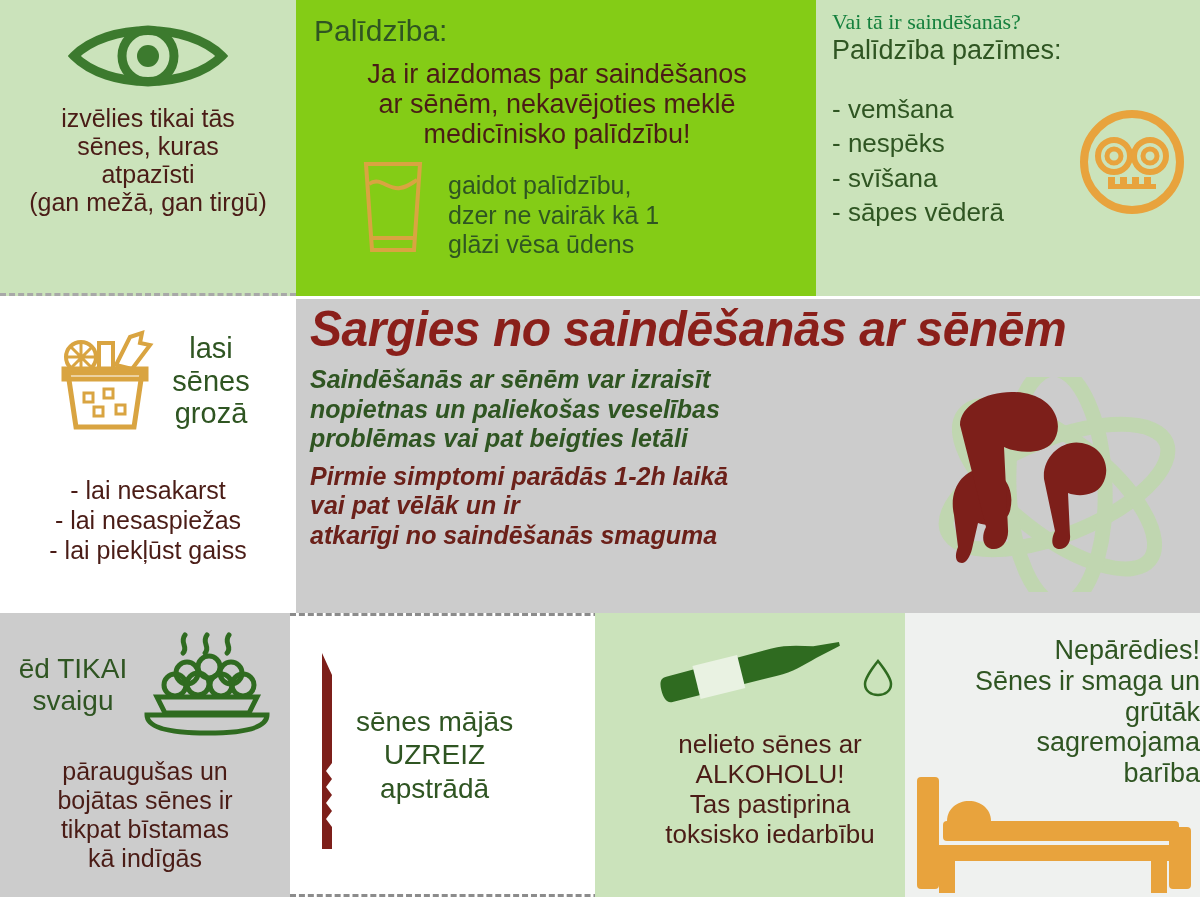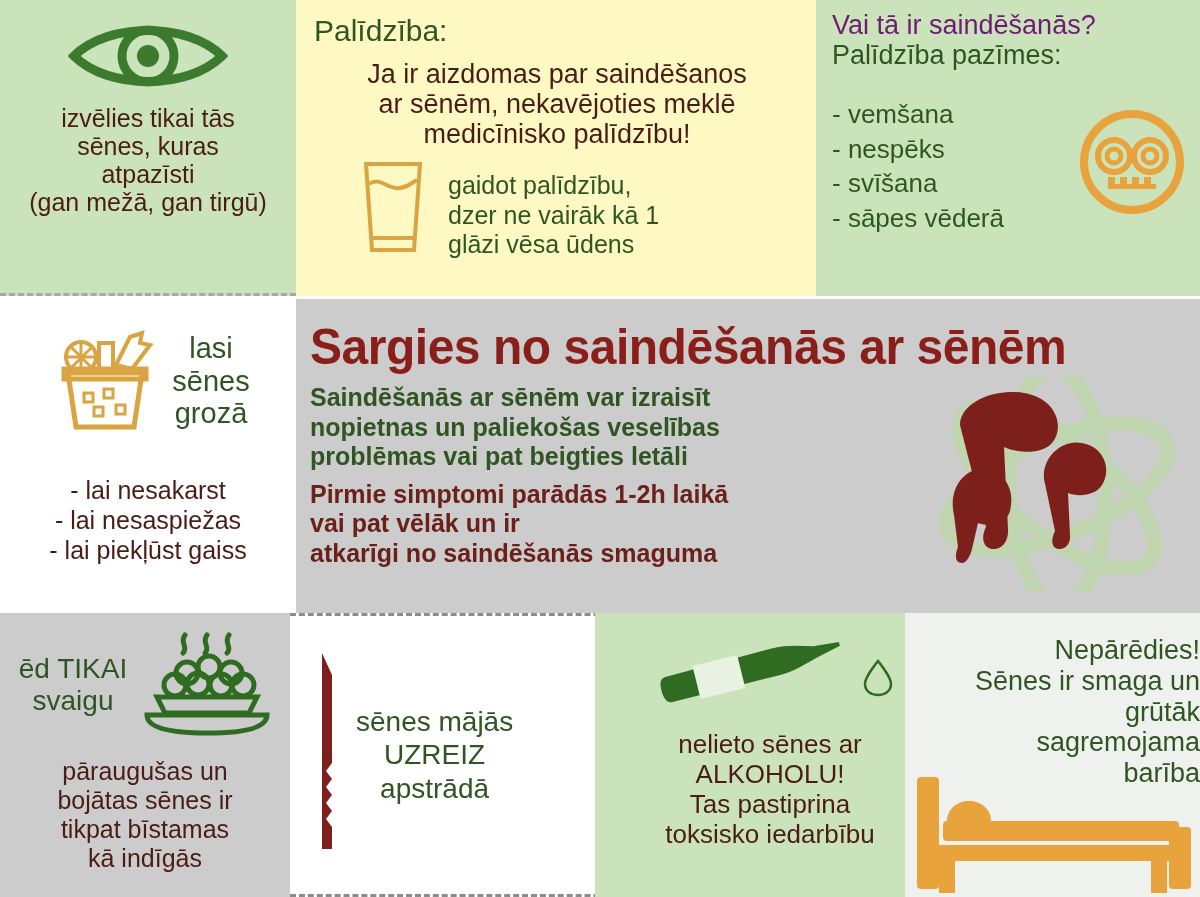--- a/index.html
+++ b/index.html
@@ -24,58 +24,58 @@
     display: flex; flex-direction: column;
     align-items: center; justify-content: flex-start;
     padding-top: 18px;
   }
   #p-eye .cap {
     color: #4a1c16; font-size: 25px; line-height: 1.12;
     text-align: center; margin-top: 6px;
   }
   #p-help {
     left: 296px; top: 0; width: 520px; height: 296px;
-    background: #fef9c3; padding: 14px 16px 0 18px;
+    background: #84cc16; padding: 14px 16px 0 18px;
   }
   #p-help .lead {
     color: #2f5522; font-size: 30px; line-height: 1.1;
   }
   #p-help .body {
     color: #4a1c16; font-size: 27px; line-height: 1.12;
     text-align: center; margin-top: 12px;
   }
   #p-help .glassrow {
     display: flex; align-items: flex-end; gap: 18px; margin-top: 8px;
   }
   #p-help .glasstext {
     color: #2f5522; font-size: 25px; line-height: 1.18;
   }
   #p-signs {
     left: 816px; top: 0; width: 384px; height: 296px;
     background: #cbe3bb; padding: 10px 0 0 16px;
   }
-  #p-signs .q { color: #701a75; font-size: 27px; line-height: 1.12; }
+  #p-signs .q { color: #15803d; font-size: 22px; line-height: 1.12; font-family: Liberation Serif, serif; }
   #p-signs .sub { color: #2f5522; font-size: 27px; line-height: 1.15; }
   #p-signs .list { color: #2f5522; font-size: 26px; line-height: 1.33; margin-top: 26px; }
   #p-signs .dizzy { position: absolute; right: 14px; top: 108px; }
 
   
   #p-basket {
     left: 0; top: 299px; width: 296px; height: 311px;
     background: #ffffff; padding-top: 22px;
   }
   #p-basket .top { display: flex; align-items: center; justify-content: center; gap: 10px; }
   #p-basket .lbl { color: #2f5522; font-size: 29px; line-height: 1.12; text-align: center; }
   #p-basket .bullets {
     color: #4a1c16; font-size: 25px; line-height: 1.2;
     text-align: center; margin-top: 34px;
   }
   #p-main {
     left: 296px; top: 299px; width: 904px; height: 368px;
-    background: #cccccc; padding: 22px 0 0 14px;
+    background: #cccccc; padding: 4px 0 0 14px; font-style: italic;
   }
   #p-main h1 {
     color: #8a1f1a; font-size: 50px; font-weight: bold;
     letter-spacing: -0.5px; line-height: 1.04;
     transform: scaleX(0.96); transform-origin: left center;
     white-space: nowrap;
   }
   #p-main .g { color: #2f5522; font-size: 25px; line-height: 1.18; margin-top: 10px; font-weight: bold; }
   #p-main .r { color: #6b2019; font-size: 25px; line-height: 1.18; margin-top: 8px; font-weight: bold; }
   #p-main .shrooms { position: absolute; right: 8px; top: 78px; }

